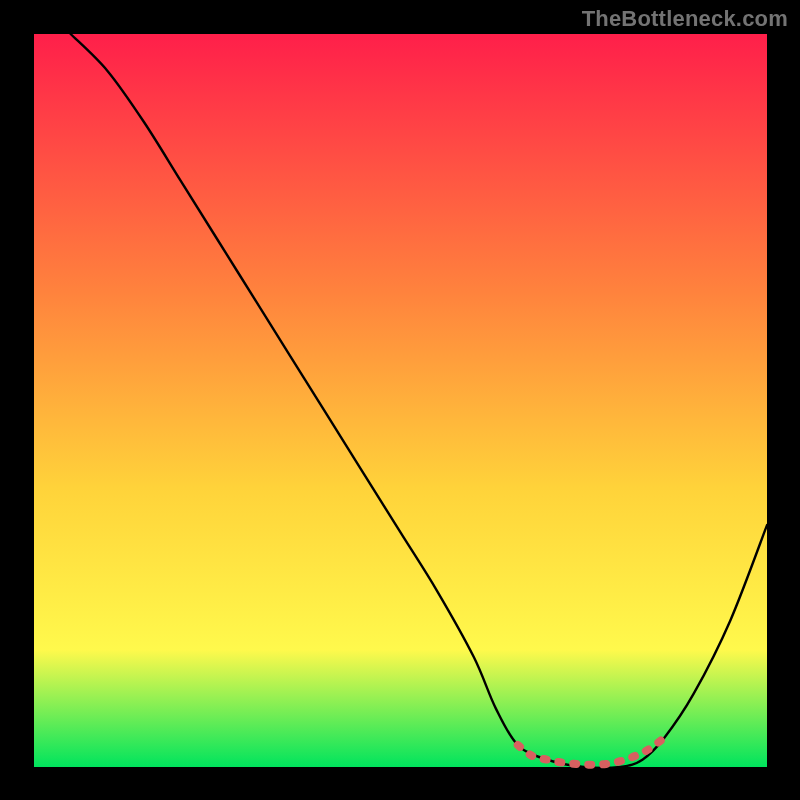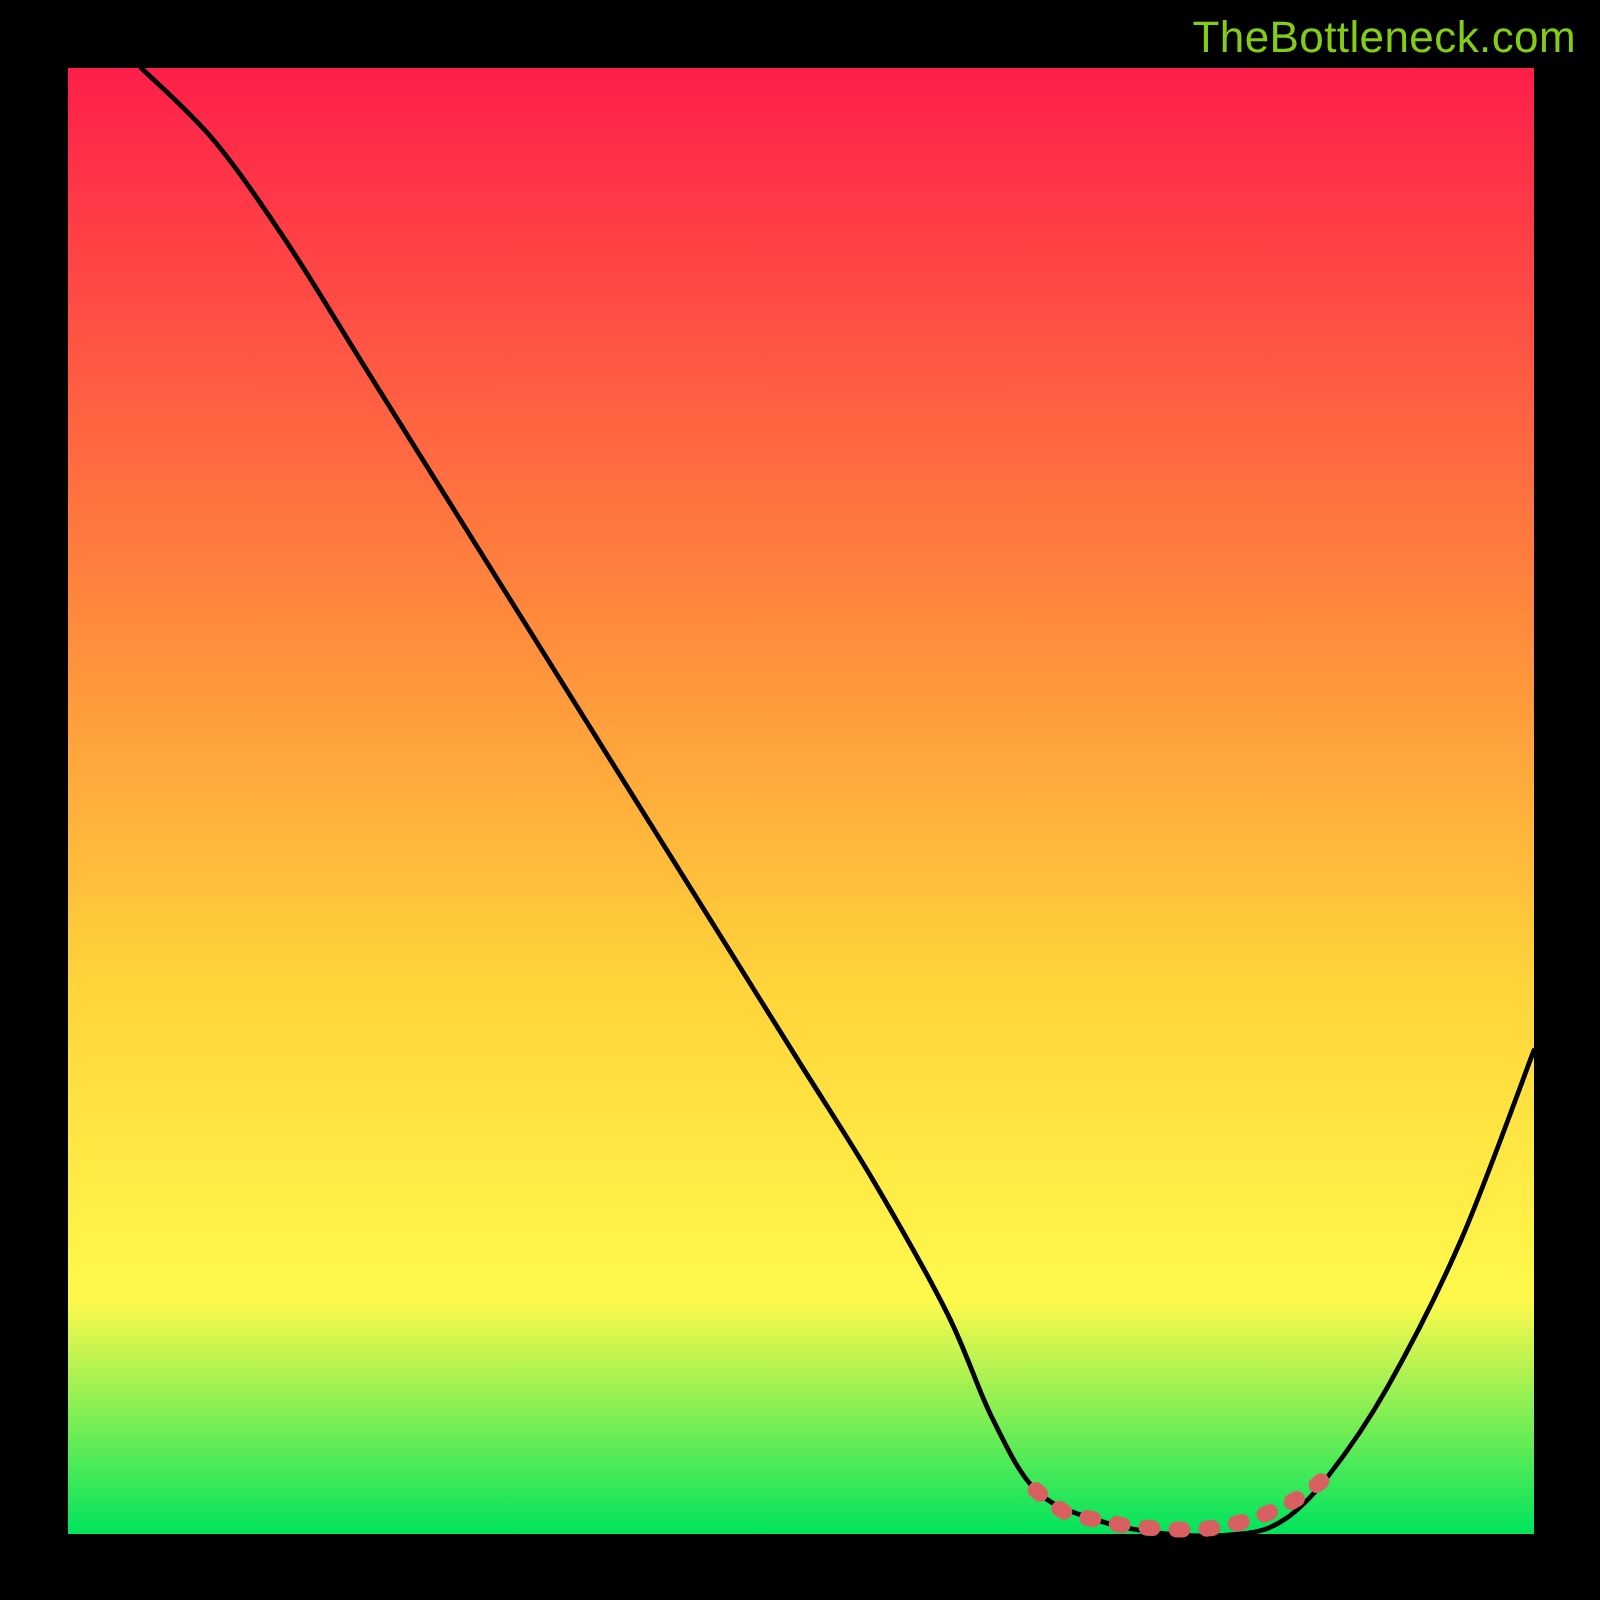--- a/index.html
+++ b/index.html
@@ -14,22 +14,22 @@
     position: relative;
     width: 800px;
     height: 800px;
   }
   .watermark {
     position: absolute;
     top: 6px;
     right: 12px;
     font-family: Arial, Helvetica, sans-serif;
     font-size: 22px;
-    font-weight: 400;
-    color: #84cc16;
+    font-weight: 700;
+    color: #737373;
     letter-spacing: 0.2px;
     z-index: 5;
   }
   svg.chart {
     position: absolute;
     left: 0;
     top: 0;
     width: 800px;
     height: 800px;
     display: block;

